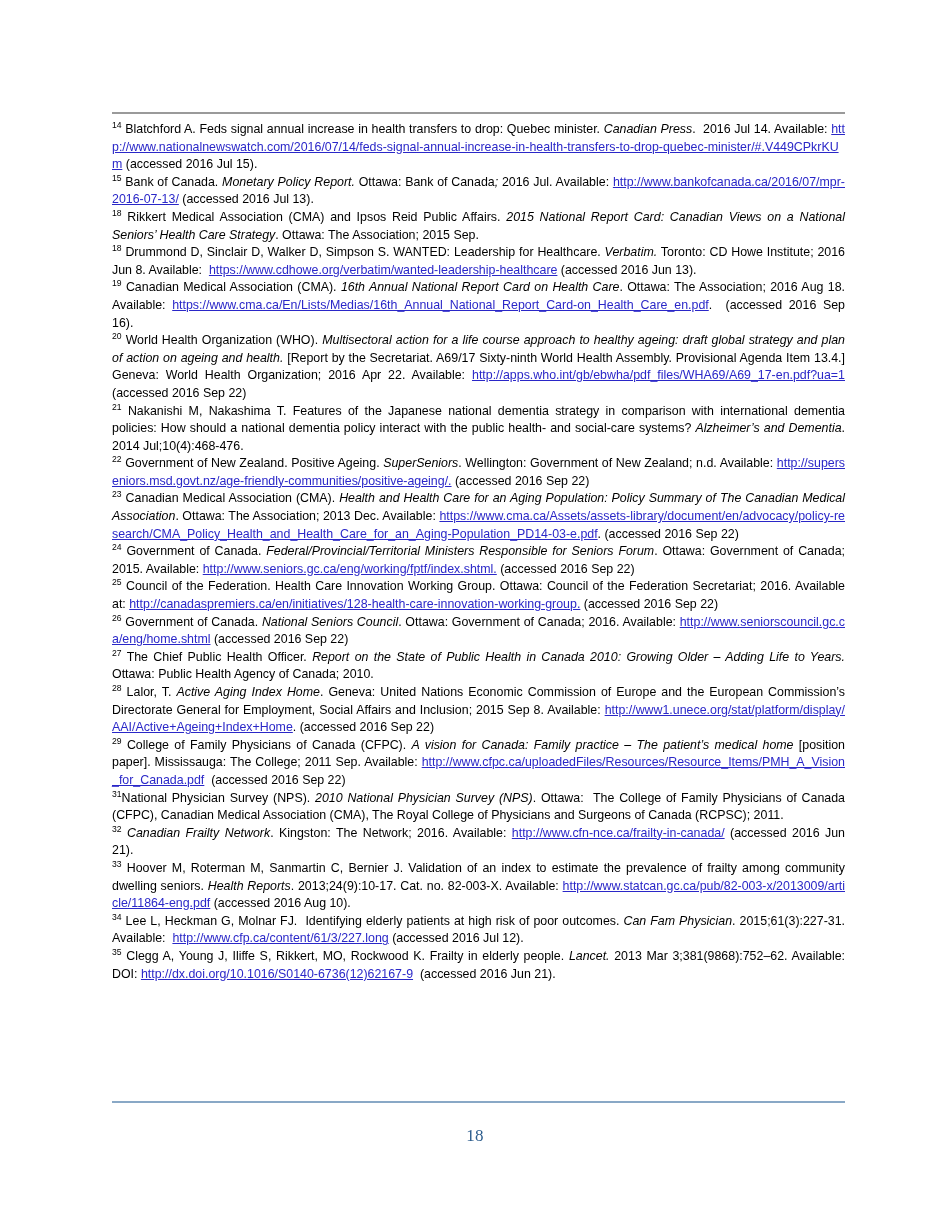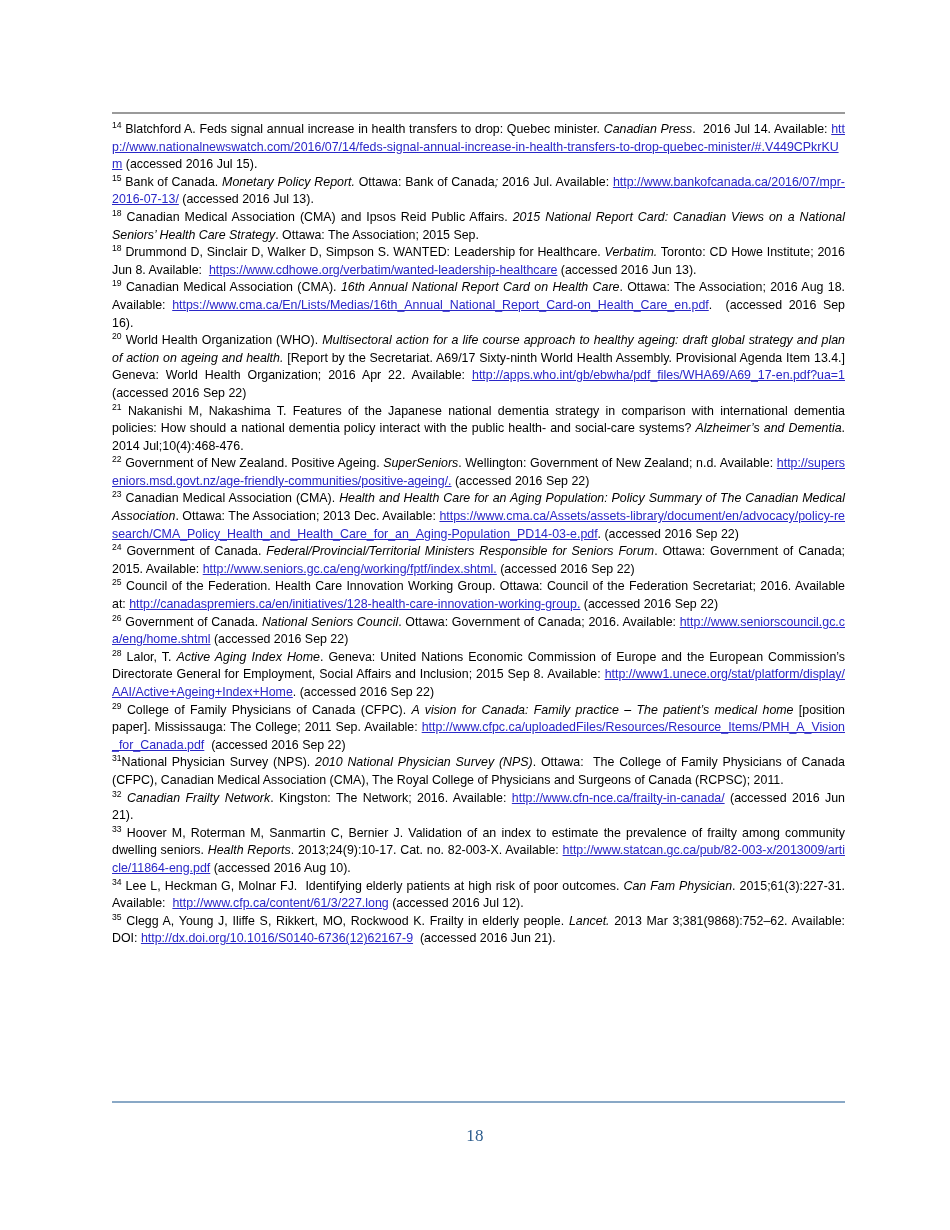--- a/index.html
+++ b/index.html
@@ -82,30 +82,31 @@
 </head>
 <body>
 
 <div class="page">
 
   <div class="content">
     <div class="sep-rule"></div>
     <div class="notes" id="notes-container">
         <p class="note"><sup class="fn">14</sup><span style="white-space: pre-wrap;"> Blatchford A. Feds signal annual increase in health transfers to drop: Quebec minister. </span><span class="it" style="white-space: pre-wrap;">Canadian Press</span><span style="white-space: pre-wrap;">.  2016 Jul 14. Available: </span><a class="lnk" href="#" style="white-space: pre-wrap;">http://www.nationalnewswatch.com/2016/07/14/feds-signal-annual-increase-in-health-transfers-to-drop-quebec-minister/#.V449CPkrKUm</a><span style="white-space: pre-wrap;"> (accessed 2016 Jul 15).</span></p>
         <p class="note"><sup class="fn">15</sup><span style="white-space: pre-wrap;"> Bank of Canada. </span><span class="it" style="white-space: pre-wrap;">Monetary Policy Report.</span><span style="white-space: pre-wrap;"> Ottawa: Bank of Canada</span><span class="it" style="white-space: pre-wrap;">;</span><span style="white-space: pre-wrap;"> 2016 Jul. Available: </span><a class="lnk" href="#" style="white-space: pre-wrap;">http://www.bankofcanada.ca/2016/07/mpr-2016-07-13/</a><span style="white-space: pre-wrap;"> (accessed 2016 Jul 13)</span><span style="white-space: pre-wrap;">.</span></p>
-        <p class="note"><sup class="fn">18</sup><span style="white-space: pre-wrap;"> Canadian Medical Association (CMA) and Ipsos Reid Public Affairs. </span><span class="it" style="white-space: pre-wrap;">2015 National Report Card: Canadian Views on a National Seniors’ Health Care Strategy</span><span style="white-space: pre-wrap;">. Ottawa: The Association; 2015 Sep.</span></p>
+        <p class="note"><sup class="fn">18</sup><span style="white-space: pre-wrap;"> Rikkert Medical Association (CMA) and Ipsos Reid Public Affairs. </span><span class="it" style="white-space: pre-wrap;">2015 National Report Card: Canadian Views on a National Seniors’ Health Care Strategy</span><span style="white-space: pre-wrap;">. Ottawa: The Association; 2015 Sep.</span></p>
         <p class="note"><sup class="fn">18</sup><span style="white-space: pre-wrap;"> Drummond D, Sinclair D, Walker D, Simpson S. WANTED: Leadership for Healthcare. </span><span class="it" style="white-space: pre-wrap;">Verbatim.</span><span style="white-space: pre-wrap;"> Toronto: CD Howe Institute; 2016 Jun 8. Available:  </span><a class="lnk" href="#" style="white-space: pre-wrap;">https://www.cdhowe.org/verbatim/wanted-leadership-healthcare</a><span style="white-space: pre-wrap;"> (accessed 2016 Jun 13).</span></p>
         <p class="note"><sup class="fn">19</sup><span style="white-space: pre-wrap;"> Canadian Medical Association (CMA). </span><span class="it" style="white-space: pre-wrap;">16th Annual National Report Card on Health Care</span><span style="white-space: pre-wrap;">. Ottawa: The Association; 2016 Aug 18. Available: </span><a class="lnk spaced-url" href="#" style="white-space: pre-wrap;">https://www.cma.ca/En/Lists/Medias/16th_Annual_National_Report_Card-on_Health_Care_en.pdf</a><span style="white-space: pre-wrap;">.  (accessed 2016 Sep 16).</span></p>
         <p class="note"><sup class="fn">20</sup><span style="white-space: pre-wrap;"> World Health Organization (WHO). </span><span class="it" style="white-space: pre-wrap;">Multisectoral action for a life course approach to healthy ageing: draft global strategy and plan of action on ageing and health.</span><span style="white-space: pre-wrap;"> [Report by the Secretariat. A69/17 Sixty-ninth World Health Assembly. Provisional Agenda Item 13.4.] Geneva: World Health Organization; 2016 Apr 22. Available: </span><a class="lnk" href="#" style="white-space: pre-wrap;">http://apps.who.int/gb/ebwha/pdf_files/WHA69/A69_17-en.pdf?ua=1</a><span style="white-space: pre-wrap;"> (accessed 2016 Sep 22)</span></p>
         <p class="note"><sup class="fn">21</sup><span style="white-space: pre-wrap;"> Nakanishi M, Nakashima T. Features of the Japanese national dementia strategy in comparison with international dementia policies: How should a national dementia policy interact with the public health- and social-care systems? </span><span class="it" style="white-space: pre-wrap;">Alzheimer’s and Dementia</span><span style="white-space: pre-wrap;">. 2014 Jul;10(4):468-476.</span></p>
         <p class="note"><sup class="fn">22</sup><span style="white-space: pre-wrap;"> Government of New Zealand. Positive Ageing. </span><span class="it" style="white-space: pre-wrap;">SuperSeniors</span><span style="white-space: pre-wrap;">. Wellington: Government of New Zealand; n.d. Available: </span><a class="lnk" href="#" style="white-space: pre-wrap;">http://superseniors.msd.govt.nz/age-friendly-communities/positive-ageing/.</a><span style="white-space: pre-wrap;"> (accessed 2016 Sep 22)</span></p>
         <p class="note"><sup class="fn">23</sup><span style="white-space: pre-wrap;"> Canadian Medical Association (CMA). </span><span class="it" style="white-space: pre-wrap;">Health and Health Care for an Aging Population: Policy Summary of The Canadian Medical Association</span><span style="white-space: pre-wrap;">. Ottawa: The Association; 2013 Dec. Available: </span><a class="lnk" href="#" style="white-space: pre-wrap;">https://www.cma.ca/Assets/assets-library/document/en/advocacy/policy-research/CMA_Policy_Health_and_Health_Care_for_an_Aging-Population_PD14-03-e.pdf</a><span style="white-space: pre-wrap;">. (accessed 2016 Sep 22)</span></p>
         <p class="note"><sup class="fn">24</sup><span style="white-space: pre-wrap;"> Government of Canada. </span><span class="it" style="white-space: pre-wrap;">Federal/Provincial/Territorial Ministers Responsible for Seniors Forum</span><span style="white-space: pre-wrap;">. Ottawa: Government of Canada; 2015. Available: </span><a class="lnk" href="#" style="white-space: pre-wrap;">http://www.seniors.gc.ca/eng/working/fptf/index.shtml.</a><span style="white-space: pre-wrap;"> (accessed 2016 Sep 22)</span></p>
         <p class="note"><sup class="fn">25</sup><span style="white-space: pre-wrap;"> Council of the Federation. Health Care Innovation Working Group. Ottawa: Council of the Federation Secretariat; 2016. Available at: </span><a class="lnk" href="#" style="white-space: pre-wrap;">http://canadaspremiers.ca/en/initiatives/128-health-care-innovation-working-group.</a><span style="white-space: pre-wrap;"> (accessed 2016 Sep 22)</span></p>
         <p class="note"><sup class="fn">26</sup><span style="white-space: pre-wrap;"> Government of Canada. </span><span class="it" style="white-space: pre-wrap;">National Seniors Council</span><span style="white-space: pre-wrap;">. Ottawa: Government of Canada; 2016. Available: </span><a class="lnk" href="#" style="white-space: pre-wrap;">http://www.seniorscouncil.gc.ca/eng/home.shtml</a><span style="white-space: pre-wrap;"> (accessed 2016 Sep 22)</span></p>
+        <p class="note"><sup class="fn">27</sup><span style="white-space: pre-wrap;"> The Chief Public Health Officer. </span><span class="it" style="white-space: pre-wrap;">Report on the State of Public Health in Canada 2010: Growing Older – Adding Life to Years.</span><span style="white-space: pre-wrap;"> Ottawa: Public Health Agency of Canada; 2010.</span></p>
         <p class="note"><sup class="fn">28</sup><span style="white-space: pre-wrap;"> Lalor, T. </span><span class="it" style="white-space: pre-wrap;">Active Aging Index Home</span><span style="white-space: pre-wrap;">. Geneva: United Nations Economic Commission of Europe and the European Commission’s Directorate General for Employment, Social Affairs and Inclusion; 2015 Sep 8. Available: </span><a class="lnk" href="#" style="white-space: pre-wrap;">http://www1.unece.org/stat/platform/display/AAI/Active+Ageing+Index+Home</a><span style="white-space: pre-wrap;">. (accessed 2016 Sep 22)</span></p>
         <p class="note"><sup class="fn">29</sup><span style="white-space: pre-wrap;"> College of Family Physicians of Canada (CFPC). </span><span class="it" style="white-space: pre-wrap;">A vision for Canada: Family practice – The patient’s medical home</span><span style="white-space: pre-wrap;"> [position paper]. Mississauga: The College; 2011 Sep. Available: </span><a class="lnk" href="#" style="white-space: pre-wrap;">http://www.cfpc.ca/uploadedFiles/Resources/Resource_Items/PMH_A_Vision_for_Canada.pdf</a><span style="white-space: pre-wrap;">  (accessed 2016 Sep 22)</span></p>
         <p class="note"><sup class="fn">31</sup><span style="white-space: pre-wrap;">National Physician Survey (NPS). </span><span class="it" style="white-space: pre-wrap;">2010 National Physician Survey (NPS)</span><span style="white-space: pre-wrap;">. Ottawa:  The College of Family Physicians of Canada (CFPC), Canadian Medical Association (CMA), The Royal College of Physicians and Surgeons of Canada (RCPSC); 2011.</span></p>
         <p class="note"><sup class="fn">32</sup><span style="white-space: pre-wrap;"> </span><span class="it" style="white-space: pre-wrap;">Canadian Frailty Network</span><span style="white-space: pre-wrap;">. Kingston: The Network; 2016. Available: </span><a class="lnk" href="#" style="white-space: pre-wrap;">http://www.cfn-nce.ca/frailty-in-canada/</a><span style="white-space: pre-wrap;"> (accessed 2016 Jun 21).</span></p>
         <p class="note"><sup class="fn">33</sup><span style="white-space: pre-wrap;"> Hoover M, Roterman M, Sanmartin C, Bernier J. Validation of an index to estimate the prevalence of frailty among community dwelling seniors. </span><span class="it" style="white-space: pre-wrap;">Health Reports</span><span style="white-space: pre-wrap;">. 2013;24(9):10-17. Cat. no. 82-003-X. Available: </span><a class="lnk" href="#" style="white-space: pre-wrap;">http://www.statcan.gc.ca/pub/82-003-x/2013009/article/11864-eng.pdf</a><span style="white-space: pre-wrap;"> (accessed 2016 Aug 10).</span></p>
         <p class="note"><sup class="fn">34</sup><span style="white-space: pre-wrap;"> Lee L, Heckman G, Molnar FJ.  Identifying elderly patients at high risk of poor outcomes. </span><span class="it" style="white-space: pre-wrap;">Can Fam Physician</span><span style="white-space: pre-wrap;">. 2015;61(3):227-31. Available:  </span><a class="lnk" href="#" style="white-space: pre-wrap;">http://www.cfp.ca/content/61/3/227.long</a><span style="white-space: pre-wrap;"> (accessed 2016 Jul 12).</span></p>
         <p class="note"><sup class="fn">35</sup><span style="white-space: pre-wrap;"> Clegg A, Young J, Iliffe S, Rikkert, MO, Rockwood K. Frailty in elderly people. </span><span class="it" style="white-space: pre-wrap;">Lancet.</span><span style="white-space: pre-wrap;"> 2013 Mar 3;381(9868):752–62. Available: DOI: </span><a class="lnk" href="#" style="white-space: pre-wrap;">http://dx.doi.org/10.1016/S0140-6736(12)62167-9</a><span style="white-space: pre-wrap;">  (accessed 2016 Jun 21).</span></p>
       </div>
   </div>
 

